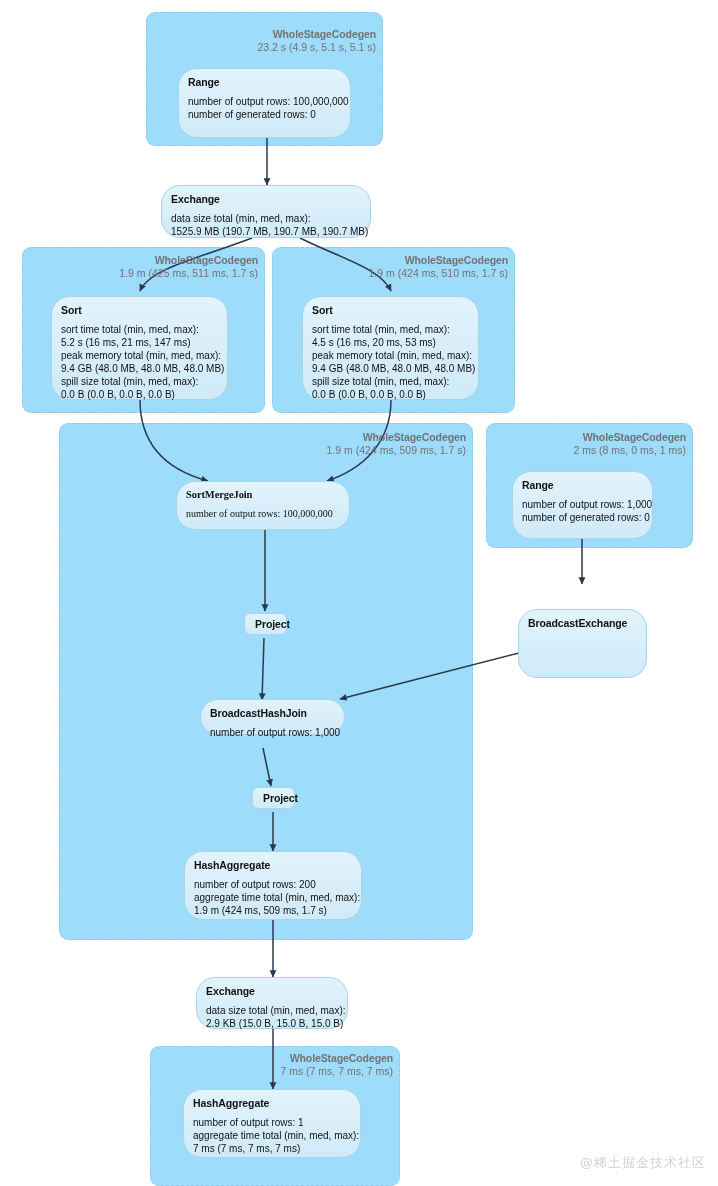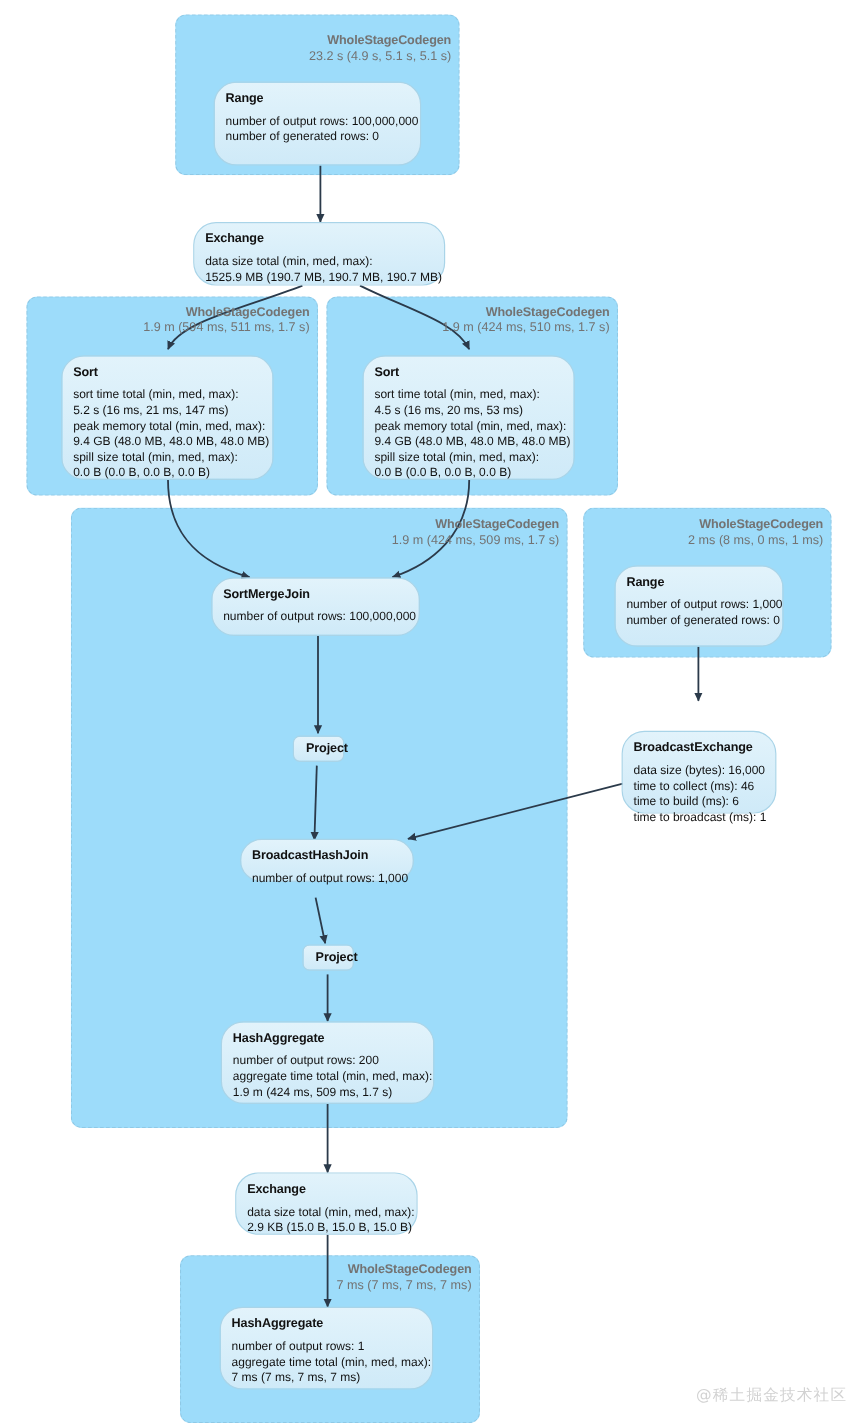--- a/index.html
+++ b/index.html
@@ -137,21 +137,21 @@
     </g>
   </svg>
 
   <div class="stage-hdr" style="left:183px;top:28px;width:193px;">
     <span class="t">WholeStageCodegen</span>
     <span class="m">23.2 s (4.9 s, 5.1 s, 5.1 s)</span>
   </div>
 
   <div class="stage-hdr" style="left:60px;top:254px;width:198px;">
     <span class="t">WholeStageCodegen</span>
-    <span class="m">1.9 m (594 ms, 511 ms, 1.7 s)</span>
+    <span class="m">1.9 m (425 ms, 511 ms, 1.7 s)</span>
   </div>
 
   <div class="stage-hdr" style="left:310px;top:254px;width:198px;">
     <span class="t">WholeStageCodegen</span>
     <span class="m">1.9 m (424 ms, 510 ms, 1.7 s)</span>
   </div>
 
   <div class="stage-hdr" style="left:268px;top:431px;width:198px;">
     <span class="t">WholeStageCodegen</span>
     <span class="m">1.9 m (424 ms, 509 ms, 1.7 s)</span>
@@ -192,37 +192,33 @@
   <div class="node" style="left:302px;top:296px;width:177px;height:104px;">
     <div class="title">Sort</div>
     <div class="metrics">sort time total (min, med, max):
 4.5 s (16 ms, 20 ms, 53 ms)
 peak memory total (min, med, max):
 9.4 GB (48.0 MB, 48.0 MB, 48.0 MB)
 spill size total (min, med, max):
 0.0 B (0.0 B, 0.0 B, 0.0 B)</div>
   </div>
 
-  <div class="node" style="left:176px;top:481px;width:174px;height:49px;">
+  <div class="node" style="left:176px;top:481px;width:174px;height:49px;font-family:Liberation Serif, serif;">
     <div class="title">SortMergeJoin</div>
     <div class="metrics">number of output rows: 100,000,000</div>
   </div>
 
   <div class="node" style="left:512px;top:471px;width:141px;height:68px;">
     <div class="title">Range</div>
     <div class="metrics">number of output rows: 1,000
 number of generated rows: 0</div>
   </div>
 
   <div class="node" style="left:518px;top:584px;width:129px;height:69px;margin-top:25px;">
     <div class="title">BroadcastExchange</div>
-    <div class="metrics">data size (bytes): 16,000
-time to collect (ms): 46
-time to build (ms): 6
-time to broadcast (ms): 1</div>
   </div>
 
   <div class="node pill" style="left:244px;top:613px;width:43px;height:22px;">
     <div class="title">Project</div>
   </div>
 
   <div class="node" style="left:200px;top:699px;width:145px;height:36px;">
     <div class="title">BroadcastHashJoin</div>
     <div class="metrics">number of output rows: 1,000</div>
   </div>

